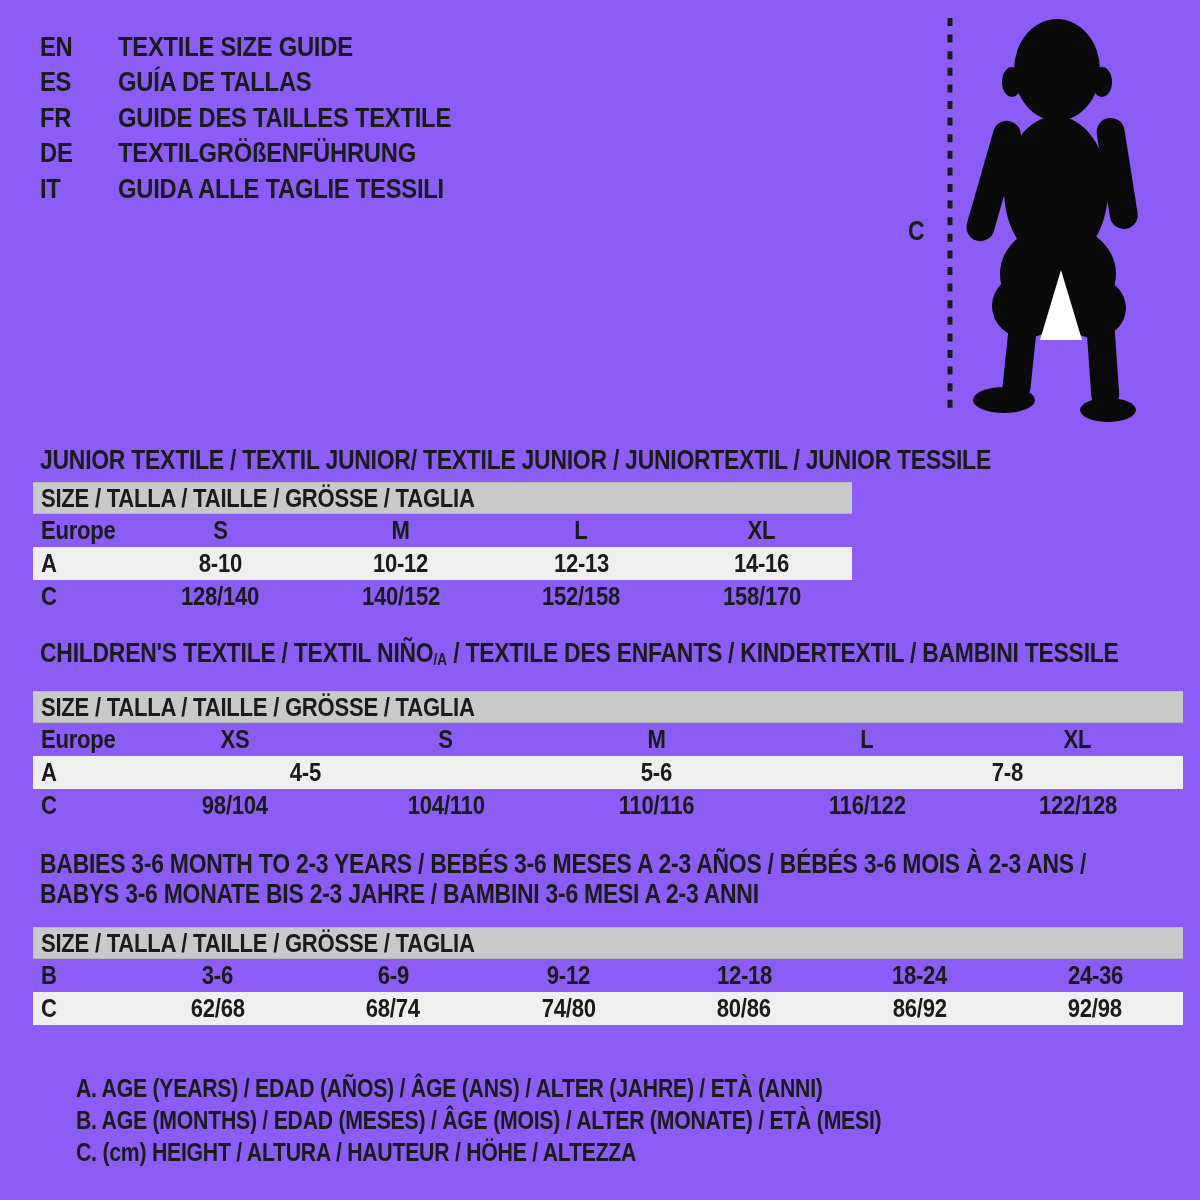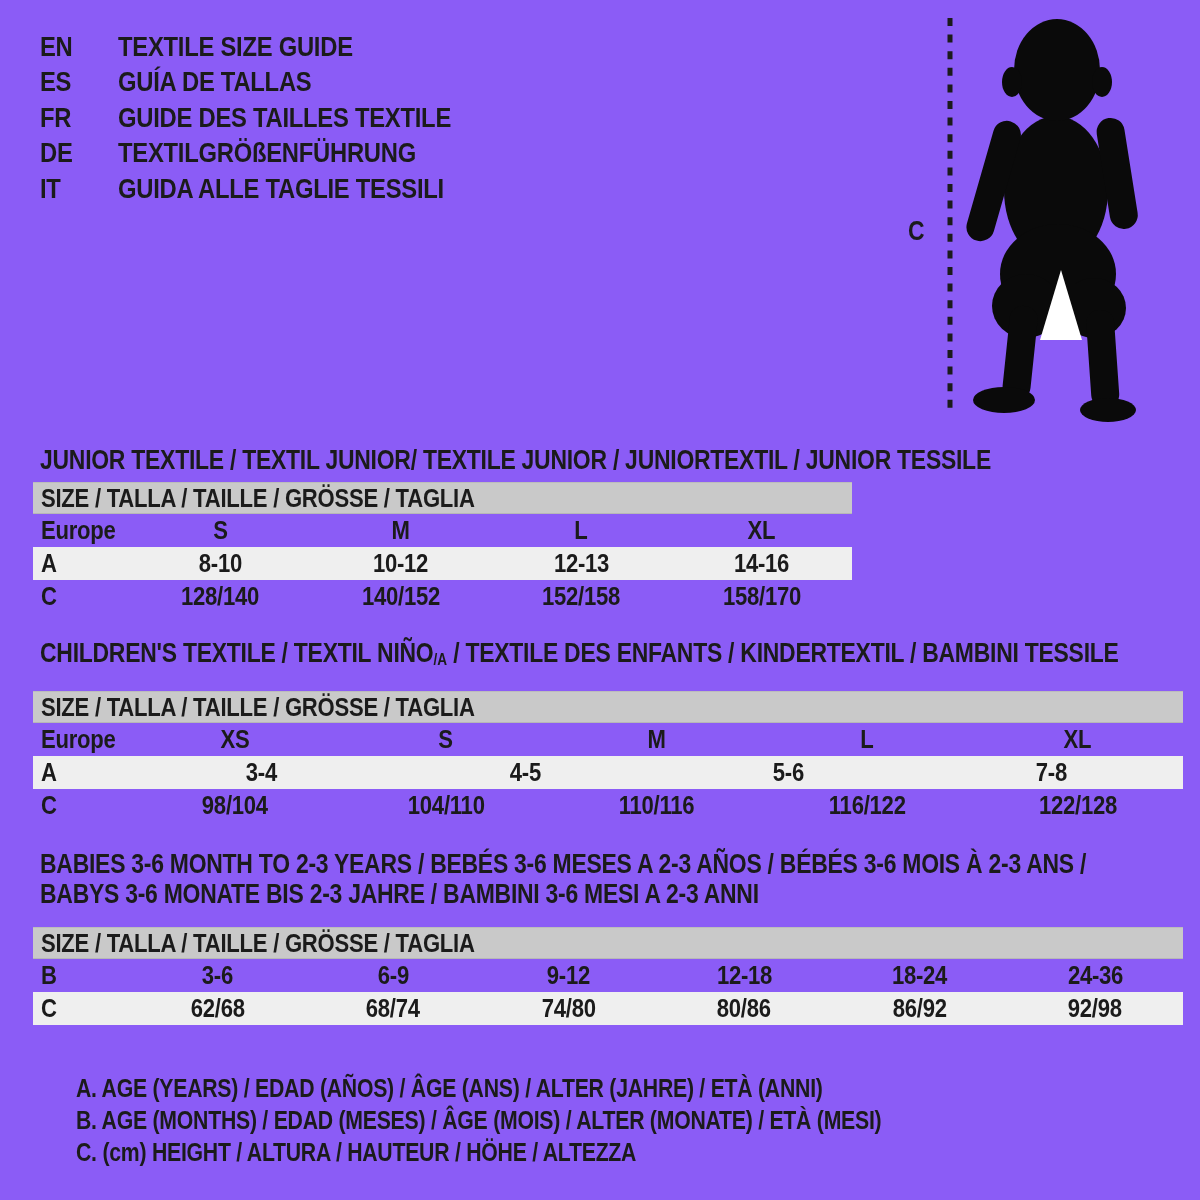--- a/index.html
+++ b/index.html
@@ -137,21 +137,20 @@
     <div class="t-row">
       <span class="t-label"><span class="cx">Europe</span></span>
       <span class="t-cell"><span class="cx-c">XS</span></span>
       <span class="t-cell"><span class="cx-c">S</span></span>
       <span class="t-cell"><span class="cx-c">M</span></span>
       <span class="t-cell"><span class="cx-c">L</span></span>
       <span class="t-cell"><span class="cx-c">XL</span></span>
     </div>
     <div class="t-row alt">
       <span class="t-label"><span class="cx">A</span></span>
-      <span class="t-cell"><span class="cx-c">3-4</span></span>
       <span class="t-cell"><span class="cx-c">4-5</span></span>
       <span class="t-cell"><span class="cx-c">5-6</span></span>
       <span class="t-cell"><span class="cx-c">7-8</span></span>
     </div>
     <div class="t-row">
       <span class="t-label"><span class="cx">C</span></span>
       <span class="t-cell"><span class="cx-c">98/104</span></span>
       <span class="t-cell"><span class="cx-c">104/110</span></span>
       <span class="t-cell"><span class="cx-c">110/116</span></span>
       <span class="t-cell"><span class="cx-c">116/122</span></span>

